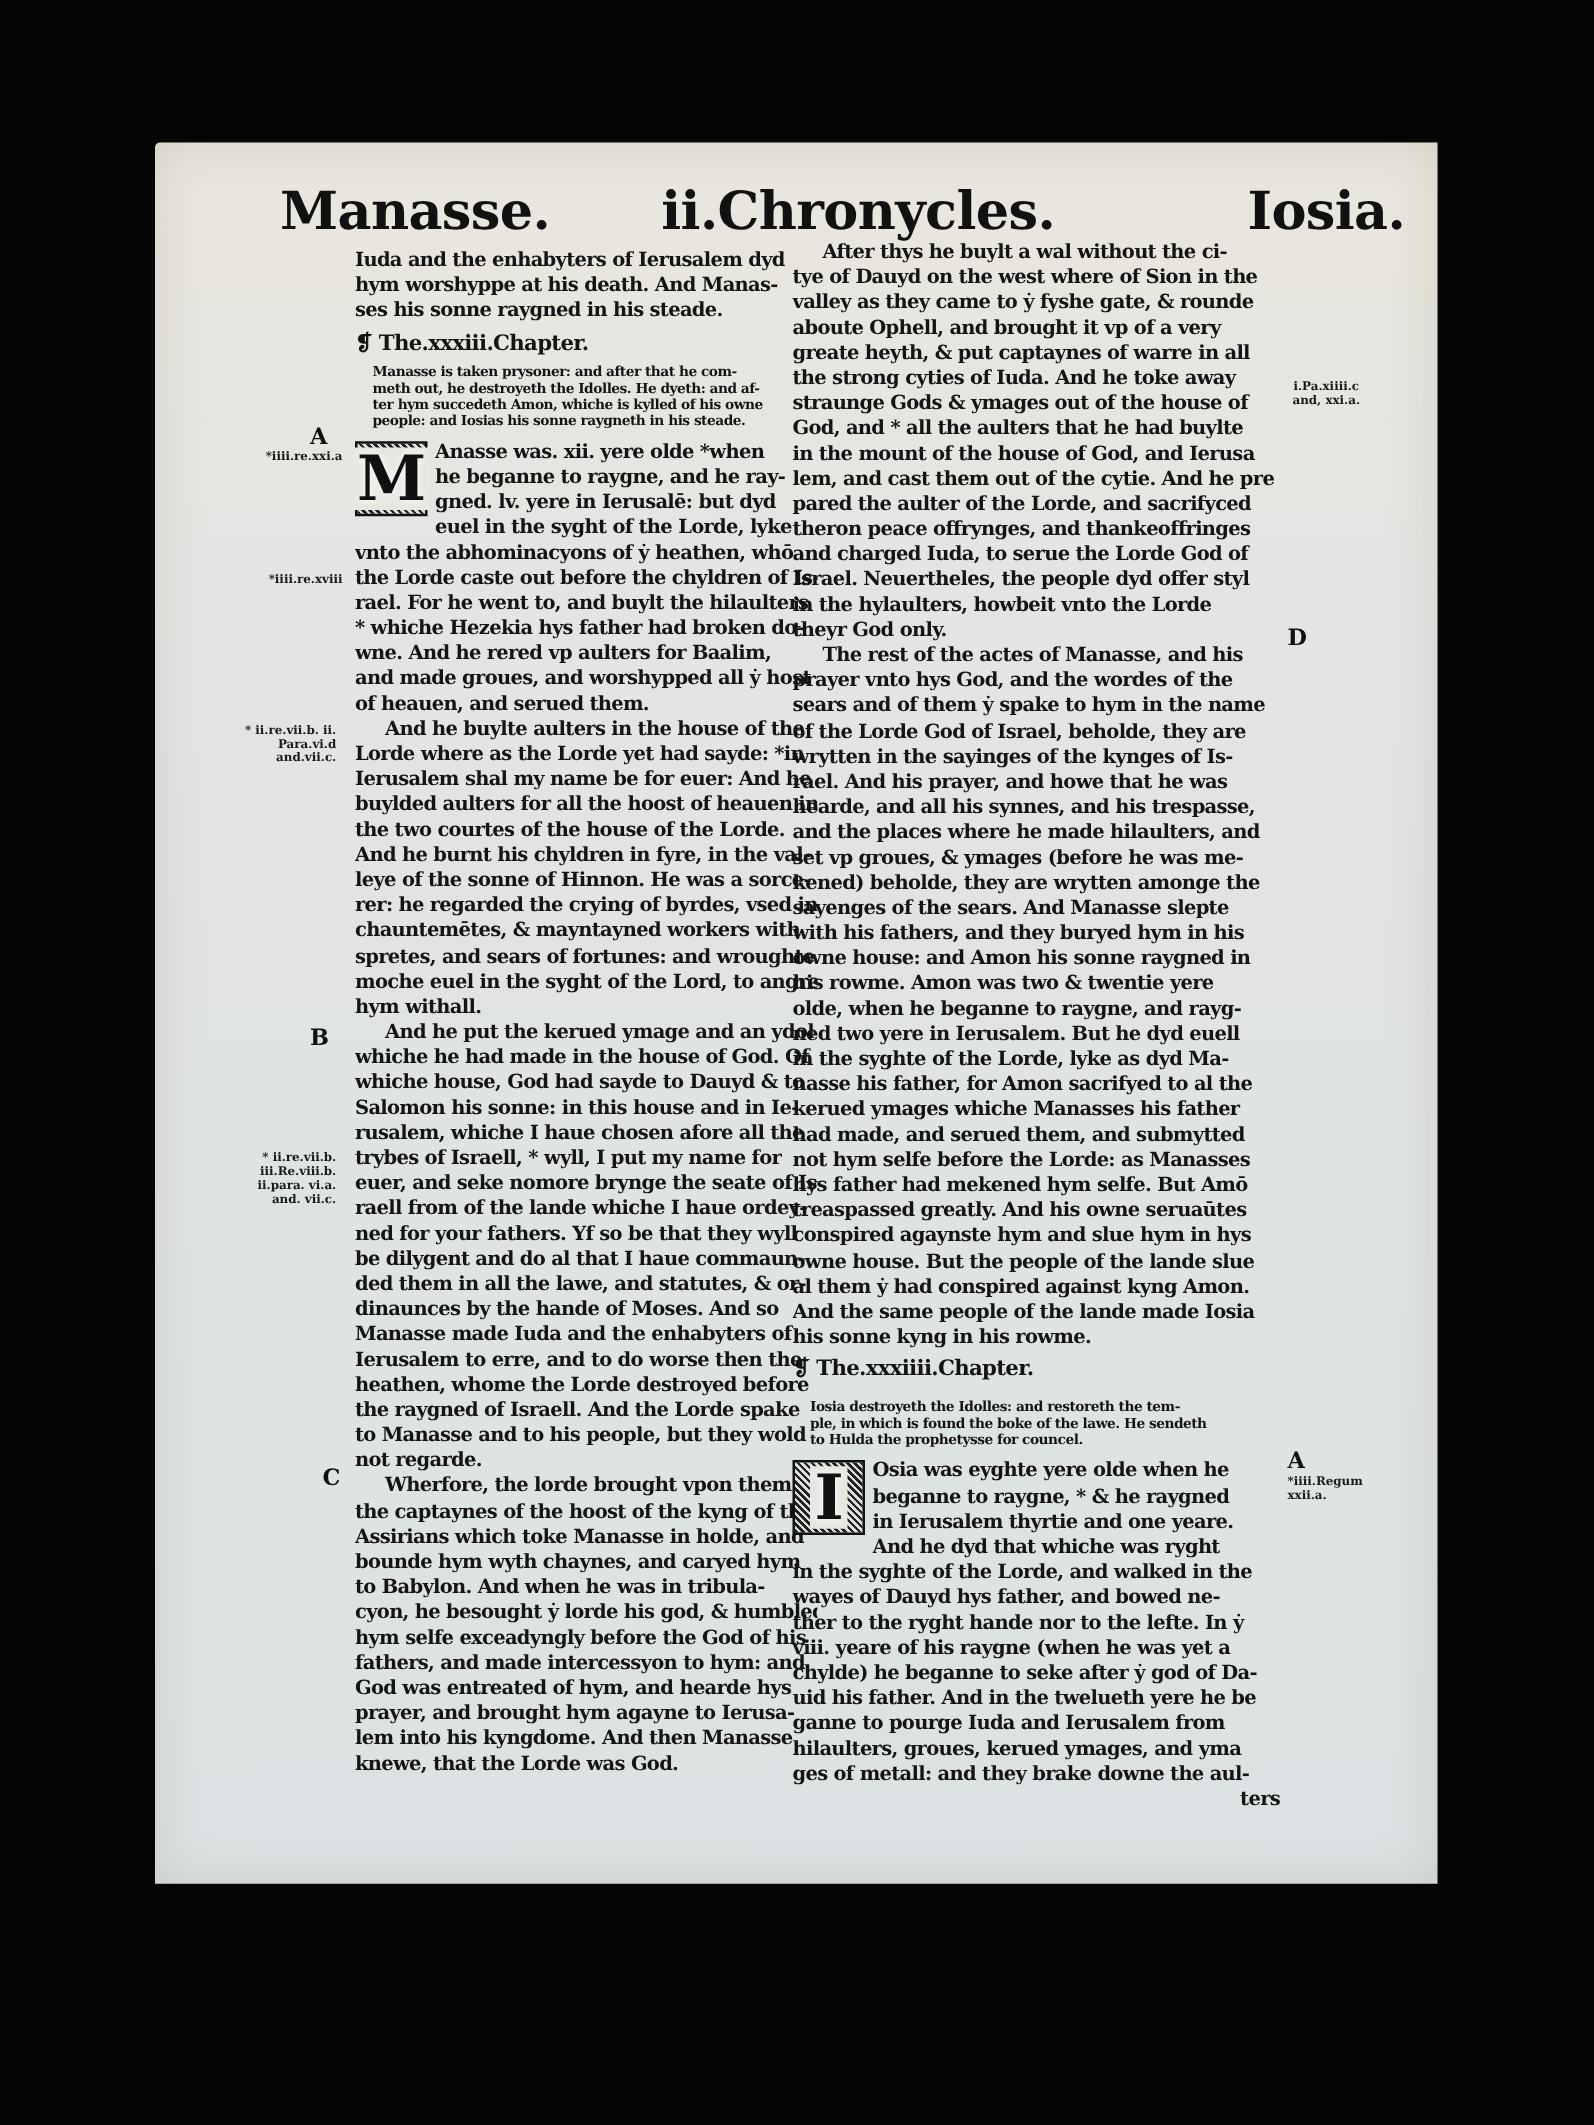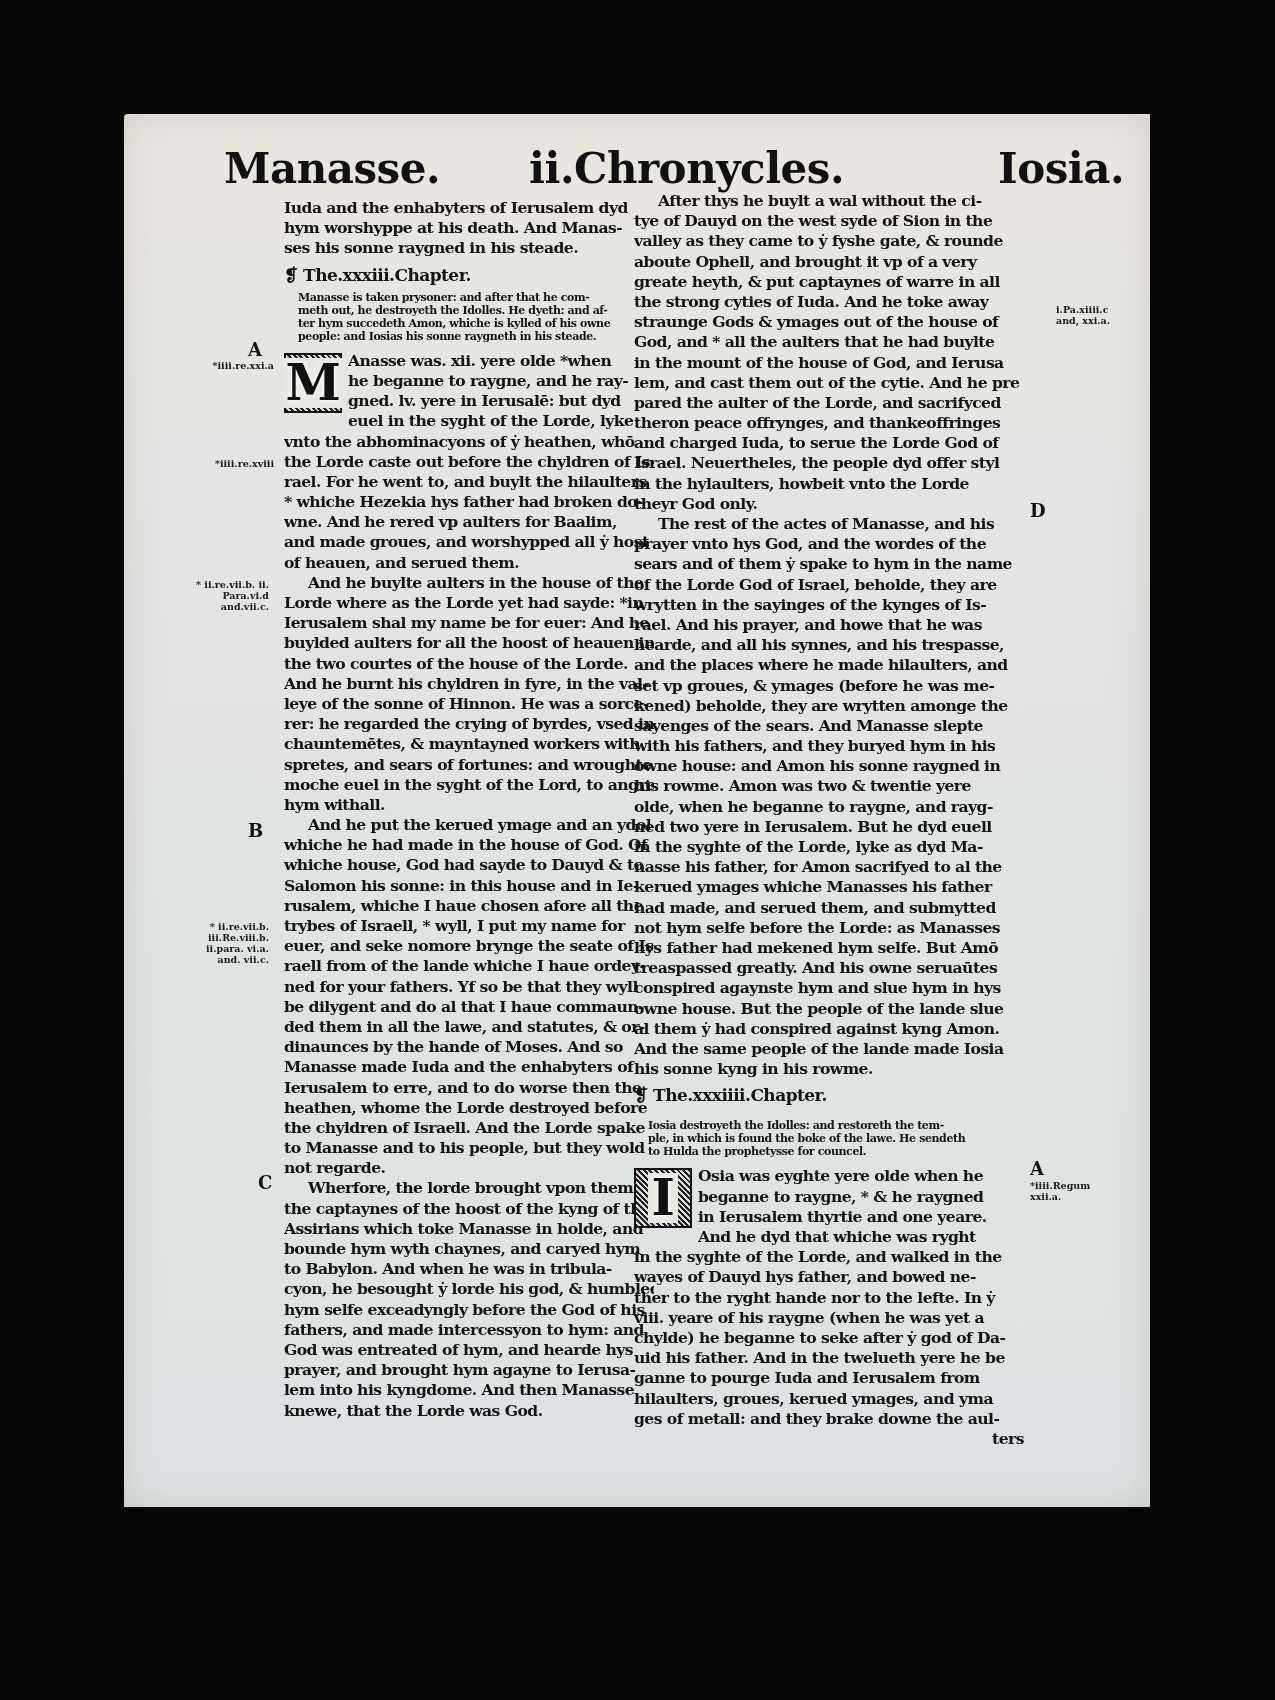--- a/index.html
+++ b/index.html
@@ -100,21 +100,21 @@
         <div class="line">trybes of Israell, * wyll, I put my name for</div>
         <div class="line">euer, and seke nomore brynge the seate of Is-</div>
         <div class="line">raell from of the lande whiche I haue ordey-</div>
         <div class="line">ned for your fathers.  Yf so be that they wyll</div>
         <div class="line">be dilygent and do al that I haue commaun-</div>
         <div class="line">ded them in all the lawe, and statutes, &amp; or-</div>
         <div class="line">dinaunces by the hande of Moses.  And so</div>
         <div class="line">Manasse made Iuda and the enhabyters of</div>
         <div class="line">Ierusalem to erre, and to do worse then the</div>
         <div class="line">heathen, whome the Lorde destroyed before</div>
-        <div class="line">the chyldren of Israell. And the Lorde spake</div>
+        <div class="line">the raygned of Israell. And the Lorde spake</div>
         <div class="line">to Manasse and to his people, but they wold</div>
         <div class="line">not regarde.</div>
         <div class="line indent">Wherfore, the lorde brought vpon them</div>
         <div class="line">the captaynes of the hoost of the kyng of the</div>
         <div class="line">Assirians which toke Manasse in holde, and</div>
         <div class="line">bounde hym wyth chaynes, and caryed hym</div>
         <div class="line">to Babylon.  And when he was in tribula-</div>
         <div class="line">cyon, he besought ẏ lorde his god, &amp; humbled</div>
         <div class="line">hym selfe exceadyngly before the God of his</div>
         <div class="line">fathers, and made intercessyon to hym: and</div>
@@ -129,21 +129,21 @@
   <div class="margin" style="left:60px; top:246px; width:90px;">*iiii.re.xxi.a</div>
   <div class="margin" style="left:60px; top:344px; width:90px;">*iiii.re.xviii</div>
   <div class="margin" style="left:60px; top:465px; width:85px;">* ii.re.vii.b. ii. Para.vi.d and.vii.c.</div>
   <div class="sect" style="left:124px; top:706px;">B</div>
   <div class="margin" style="left:60px; top:807px; width:85px;">* ii.re.vii.b. iii.Re.viii.b. ii.para. vi.a. and. vii.c.</div>
   <div class="sect" style="left:134px; top:1058px;">C</div>
 
   <div class="col col-right">
     <div id="right-body">
         <div class="line indent">After thys he buylt a wal without the ci-</div>
-        <div class="line">tye of Dauyd on the west syde of Sion in the</div>
+        <div class="line">tye of Dauyd on the west where of Sion in the</div>
         <div class="line">valley as they came to ẏ fyshe gate, &amp; rounde</div>
         <div class="line">aboute Ophell, and brought it vp of a very</div>
         <div class="line">greate heyth, &amp; put captaynes of warre in all</div>
         <div class="line">the strong cyties of Iuda. And he toke away</div>
         <div class="line">straunge Gods &amp; ymages out of the house of</div>
         <div class="line">God, and * all the aulters that he had buylte</div>
         <div class="line">in the mount of the house of God, and Ierusa</div>
         <div class="line">lem, and cast them out of the cytie. And he pre</div>
         <div class="line">pared the aulter of the Lorde, and sacrifyced</div>
         <div class="line">theron peace offrynges, and thankeoffringes</div>
@@ -205,18 +205,18 @@
         <div class="line">viii. yeare of his raygne (when he was yet a</div>
         <div class="line">chylde) he beganne to seke after ẏ god of Da-</div>
         <div class="line">uid his father. And in the twelueth yere he be</div>
         <div class="line">ganne to pourge Iuda and Ierusalem from</div>
         <div class="line">hilaulters, groues, kerued ymages, and yma</div>
         <div class="line">ges of metall: and they brake downe the aul-</div>
       </div>
     <div class="line" style="text-align:right;">ters</div>
   </div>
 
-  <div class="margin" style="left:932px; top:190px; width:70px; text-align:left;">i.Pa.xiiii.c and, xxi.a.</div>
+  <div class="margin" style="left:902px; top:190px; width:70px; text-align:center;">i.Pa.xiiii.c and, xxi.a.</div>
   <div class="sect" style="left:906px; top:386px;">D</div>
   <div class="sect" style="left:906px; top:1044px;">A</div>
   <div class="margin" style="left:906px; top:1066px; width:80px; text-align:left;">*iiii.Regum xxii.a.</div>
 
 </div>
 
 </body></html>

